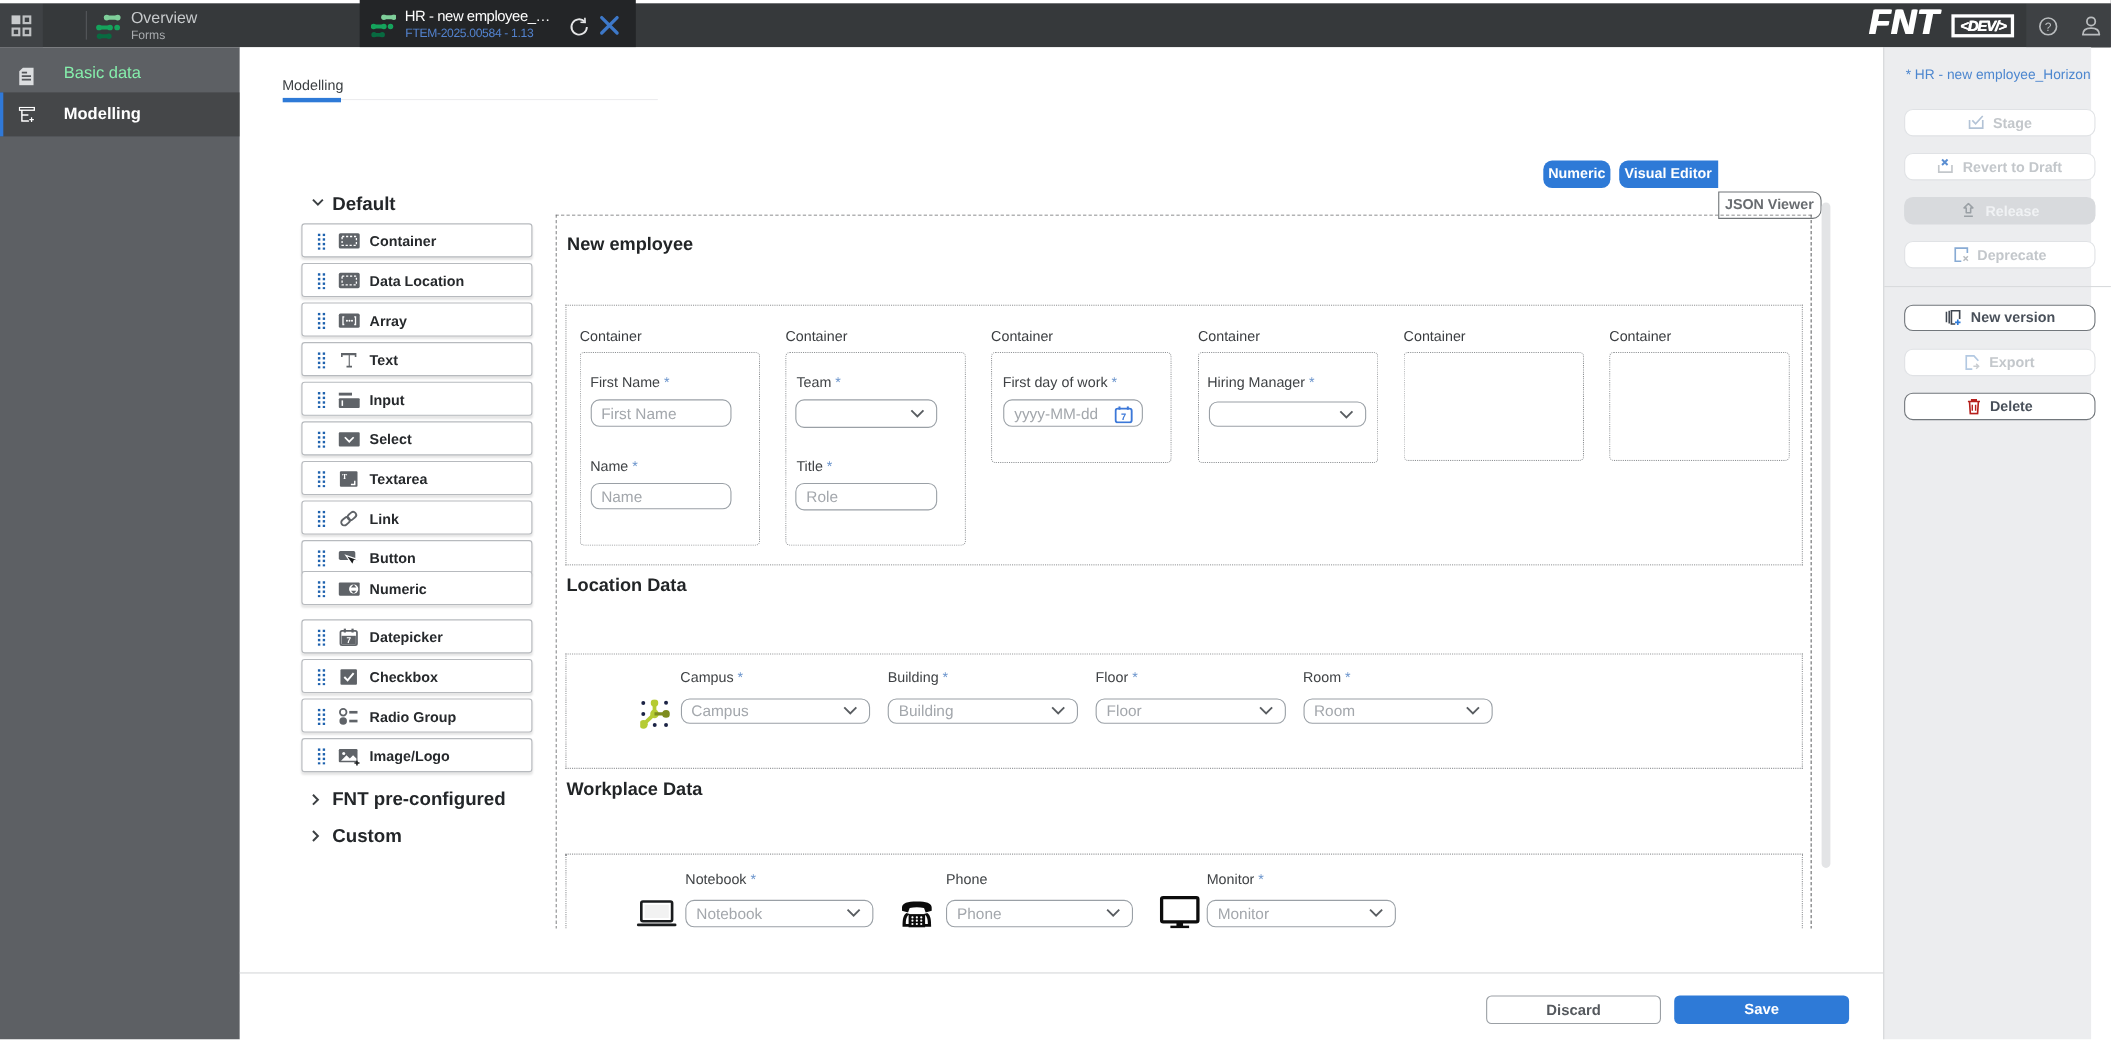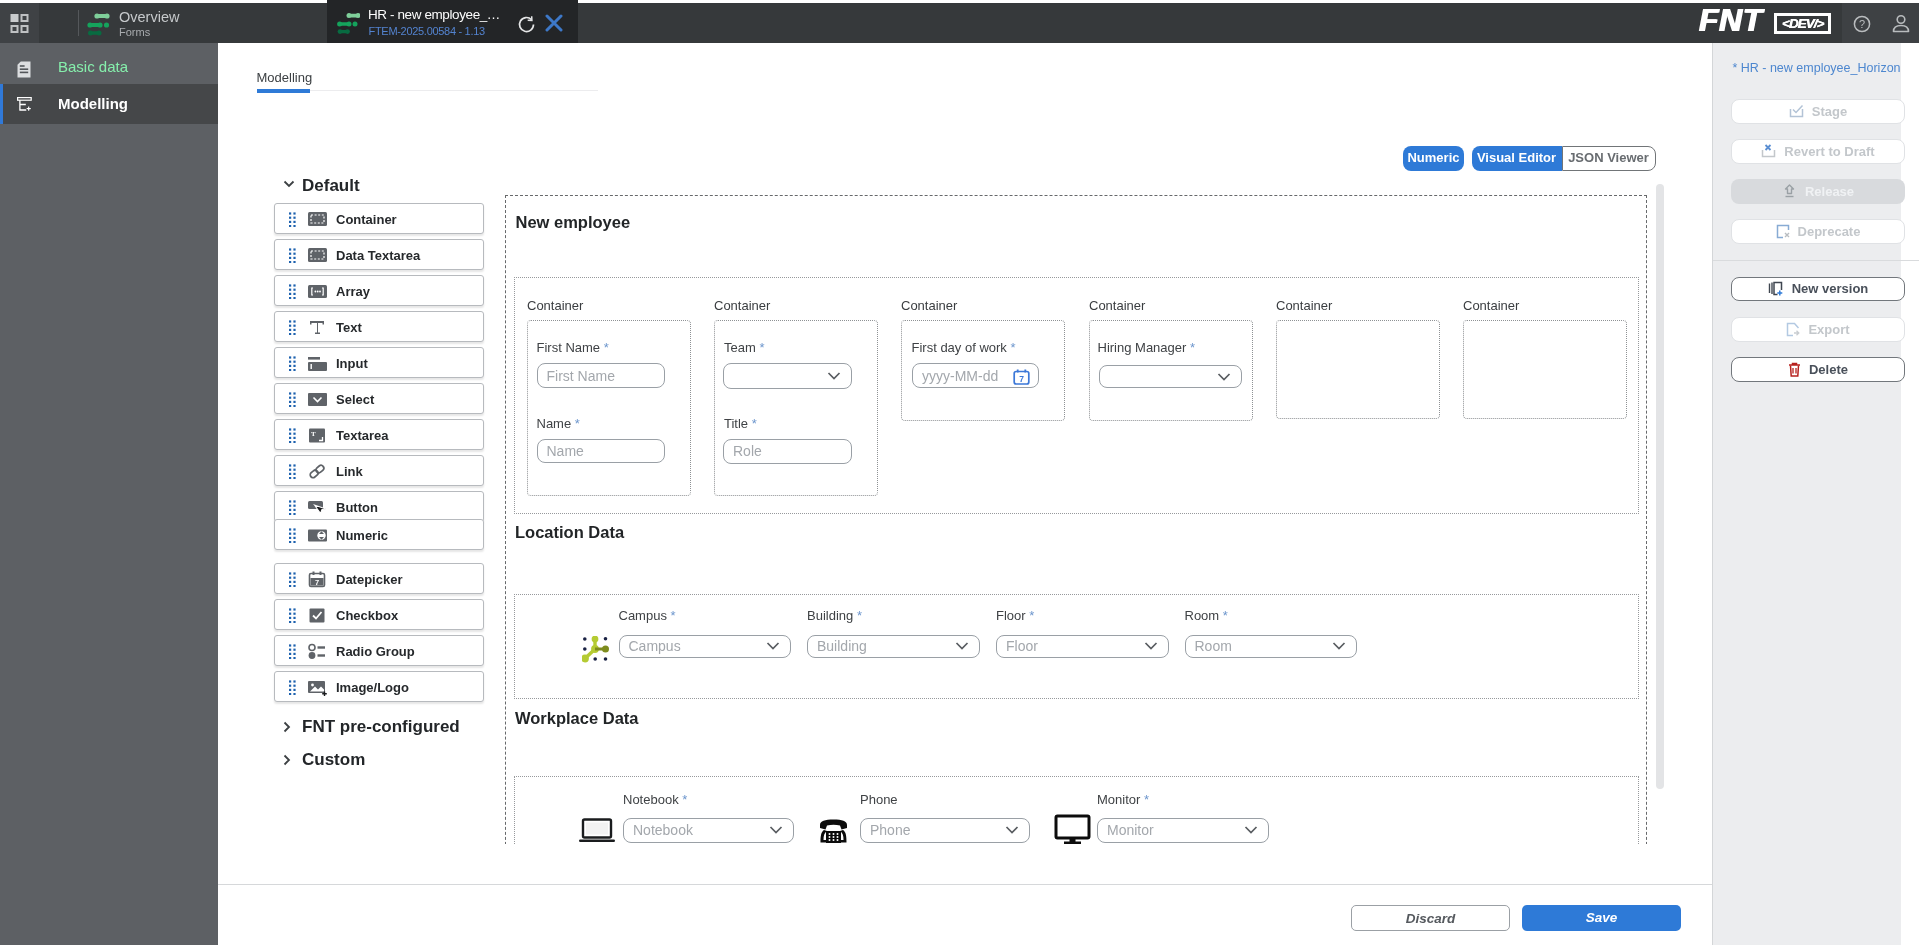--- a/index.html
+++ b/index.html
@@ -33,21 +33,21 @@
 
   
   #main { left:218px; top:43px; width:1494px; height:902px; background:#fff; }
   #modtab { left:38.5px; top:27px; font-size:13px; color:#3c4043; }
   #modline { left:39px; top:47px; width:341px; height:1px; background:#ececee; }
   #modblue { left:39px; top:46px; width:53px; height:3.5px; background:#2e7ad7; }
 
   .topbtn { position:absolute; top:103px; height:24.5px; font-size:13px; font-weight:bold; text-align:center; line-height:24.5px; border-radius:8px; }
   #btnPreview { left:1185px; width:61px; background:#2e7ad7; color:#fff; }
   #btnVE { left:1253.5px; width:90px; background:#2e7ad7; color:#fff; border-radius:8px 0 0 8px; }
-  #btnJSON { left:1343.5px; width:94px; background:#fff; color:#686c70; border:1px solid #717578; border-radius:0 8px 8px 0; line-height:22.5px; }
+  #btnJSON { left:1343.5px; width:94px; background:#fff; color:#686c70; border:1px solid #717578; border-radius:0 8px 8px 0; line-height:22.5px;margin-top:28px; }
 
   
   #defhdr { left:84px; top:133px; font-size:17px; font-weight:bold; color:#232629; }
   .palitem { position:absolute; left:56px; width:209.5px; height:31px; background:#fff; border:1px solid #b7babe; border-radius:3px; box-shadow:0 2px 2px rgba(0,0,0,0.10); }
   .palitem .lbl { position:absolute; left:61px; top:8px; font-size:13px; font-weight:bold; color:#26292c; }
   .palitem svg.hd { position:absolute; left:13px; top:8px; }
   .palitem svg.ic { position:absolute; left:32px; top:6px; }
   .palhdr { position:absolute; left:84px; font-size:17px; font-weight:bold; color:#232629; }
   .chev { position:absolute; left:65px; }
 
@@ -62,21 +62,21 @@
   .flbl .req { color:#6d96cd; }
   .finput { position:absolute; border:1.3px solid #9aa0a6; border-radius:8px; color:#a3a7ac; font-size:14px; padding-left:9px; display:flex; align-items:center; background:#fff; }
   .fsel { position:absolute; border:1.3px solid #9aa0a6; border-radius:8px; color:#a3a7ac; font-size:14px; padding-left:9px; display:flex; align-items:center; background:#fff; }
   .fsel svg { position:absolute; right:10px; top:50%; margin-top:-4px; }
 
   
   #vscroll { left:1438px; top:141px; width:8px; height:605px; background:#e3e4e6; border-radius:4px; }
 
   
   #footline { left:0px; top:841px; width:1494px; height:1px; background:#d6d8da; }
-  .footbtn { position:absolute; top:861.5px; width:159px; height:26px; border-radius:5px; font-size:13.5px; font-weight:bold; text-align:center; line-height:26px;font-style:italic; }
+  .footbtn { position:absolute; top:861.5px; width:159px; height:26px; border-radius:5px; font-size:13.5px; font-weight:bold; text-align:center; line-height:26px; }
   #btnDiscard { left:1133px; background:#fff; border:1px solid #9ba0a5; color:#55595e; line-height:25px; }
   #btnSave { left:1304px; background:#2e7ad7; color:#fff; }
 
   
   #rpanel { left:1712px; top:43px; width:189px; height:902px; background:#ecedef; border-left:1px solid #d4d6d8; }
   #rtitle { left:0; top:18px; width:207px; text-align:center; font-size:12.5px; color:#4d87cf; }
   .rbtn { position:absolute; left:18px; width:174px; height:24.5px; border-radius:8px; font-size:13px; font-weight:bold; display:flex; align-items:center; justify-content:center; gap:8px; }
   .rbtn.dis { background:#fff; border:1px solid #e0e2e5; color:#c3c7cb; }
   .rbtn.gray { background:#d8dadd; color:#f0f2f4; }
   .rbtn.en { background:#fff; border:1px solid #72777c; color:#49505a; }
@@ -222,21 +222,21 @@
           <rect x="5.4" y="4.6" width="2.2" height="2.2" fill="#1d61ae"></rect>
           <rect x="1.0" y="8.8" width="2.2" height="2.2" fill="#1d61ae"></rect>
           <rect x="5.4" y="8.8" width="2.2" height="2.2" fill="#1d61ae"></rect>
           <rect x="1.0" y="13.0" width="2.2" height="2.2" fill="#1d61ae"></rect>
           <rect x="5.4" y="13.0" width="2.2" height="2.2" fill="#1d61ae"></rect>
         </svg>
         <svg class="ic" width="22" height="19" viewBox="0 0 22 19">
           <rect x="1" y="2" width="19" height="14" rx="1.5" fill="#5f6368"></rect>
           <rect x="4" y="5" width="13" height="8" fill="none" stroke="#fff" stroke-width="1.2" stroke-dasharray="2 1.6"></rect>
         </svg>
-        <div class="lbl">Data Textarea</div>
+        <div class="lbl">Data Location</div>
       </div>
       <div class="palitem" style="top:232px">
         <svg class="hd" width="8" height="15" viewBox="0 0 8 15">
           <rect x="1.0" y="0.4" width="2.2" height="2.2" fill="#1d61ae"></rect>
           <rect x="5.4" y="0.4" width="2.2" height="2.2" fill="#1d61ae"></rect>
           <rect x="1.0" y="4.6" width="2.2" height="2.2" fill="#1d61ae"></rect>
           <rect x="5.4" y="4.6" width="2.2" height="2.2" fill="#1d61ae"></rect>
           <rect x="1.0" y="8.8" width="2.2" height="2.2" fill="#1d61ae"></rect>
           <rect x="5.4" y="8.8" width="2.2" height="2.2" fill="#1d61ae"></rect>
           <rect x="1.0" y="13.0" width="2.2" height="2.2" fill="#1d61ae"></rect>

